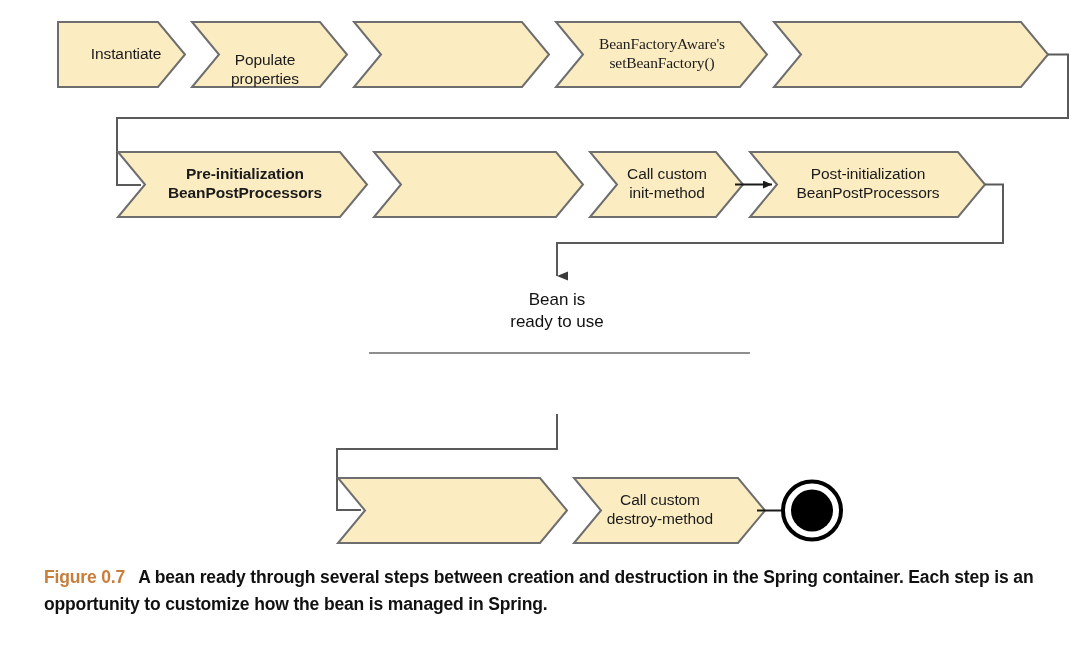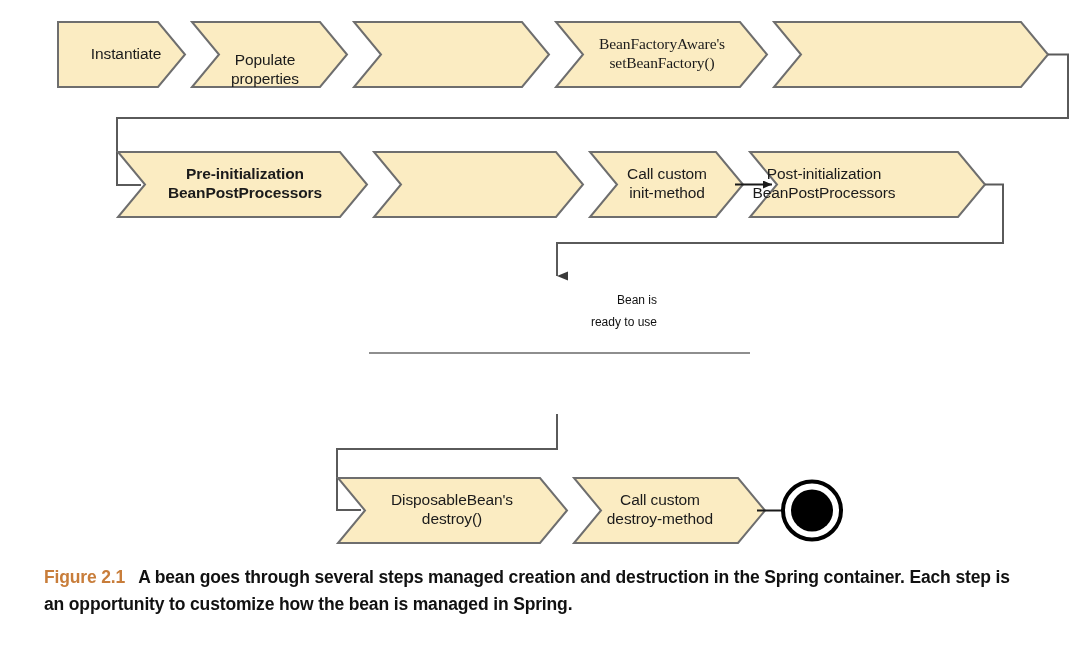--- a/index.html
+++ b/index.html
@@ -36,24 +36,24 @@
     font-family: "Liberation Sans", sans-serif;
     font-size: 15.5px;
     line-height: 19px;
     letter-spacing: -0.1px;
     white-space: pre;
     pointer-events: none;
   }
 
   .state-label {
     position: absolute;
-    text-align: right;
+    text-align: center;
     color: #111111;
     font-family: "Liberation Sans", sans-serif;
-    font-size: 12px;
+    font-size: 17px;
     line-height: 22px;
     white-space: pre;
   }
 
   #caption {
     position: absolute;
     left: 44px;
     top: 564px;
     width: 990px;
     font-family: "Liberation Sans", sans-serif;
@@ -137,24 +137,23 @@
       <circle cx="812" cy="510.5" r="21" fill="#000000"></circle>
     </g>
   </svg>
 
   <div class="chev-label" style="left:71px; top:44px; width:110px;text-align:center;">Instantiate</div>
   <div class="chev-label" style="left:200px; top:34px; width:130px;margin-top:16px;">Populate<br>properties</div>
   <div class="chev-label" style="left:568px; top:34px; width:188px;font-family:Liberation Serif, serif;">BeanFactoryAware's<br>setBeanFactory()</div>
 
   <div class="chev-label" style="left:134px; top:164px; width:222px;font-weight:bold;">Pre-initialization<br>BeanPostProcessors</div>
   <div class="chev-label" style="left:602px; top:164px; width:130px;">Call custom<br>init-method</div>
-  <div class="chev-label" style="left:718px; top:164px; width:212px;">Post-initialization<br>BeanPostProcessors</div>
+  <div class="chev-label" style="left:762px; top:164px; width:212px;">Post-initialization<br>BeanPostProcessors</div>
 
   <div class="state-label" style="left:457px; top:289px; width:200px;">Bean is<br>ready to use</div>
 
-  <div class="chev-label" style="left:352px; top:490px; width:200px;">DisposableBean's<br>destroy()</div>
   <div class="chev-label" style="left:586px; top:490px; width:148px;">Call custom<br>destroy-method</div>
 
   <div id="caption">
-    <span id="caption-figure-number">Figure 2.1</span><span id="caption-gap"></span><span id="caption-text">A bean goes through several steps managed creation and destruction in the Spring container. Each step is an opportunity to customize how the bean is managed in Spring.</span>
+    <span id="caption-figure-number">Figure 0.7</span><span id="caption-gap"></span><span id="caption-text">A bean ready through several steps between creation and destruction in the Spring container. Each step is an opportunity to customize how the bean is managed in Spring.</span>
   </div>
 
 </div>
 
 </body></html>

